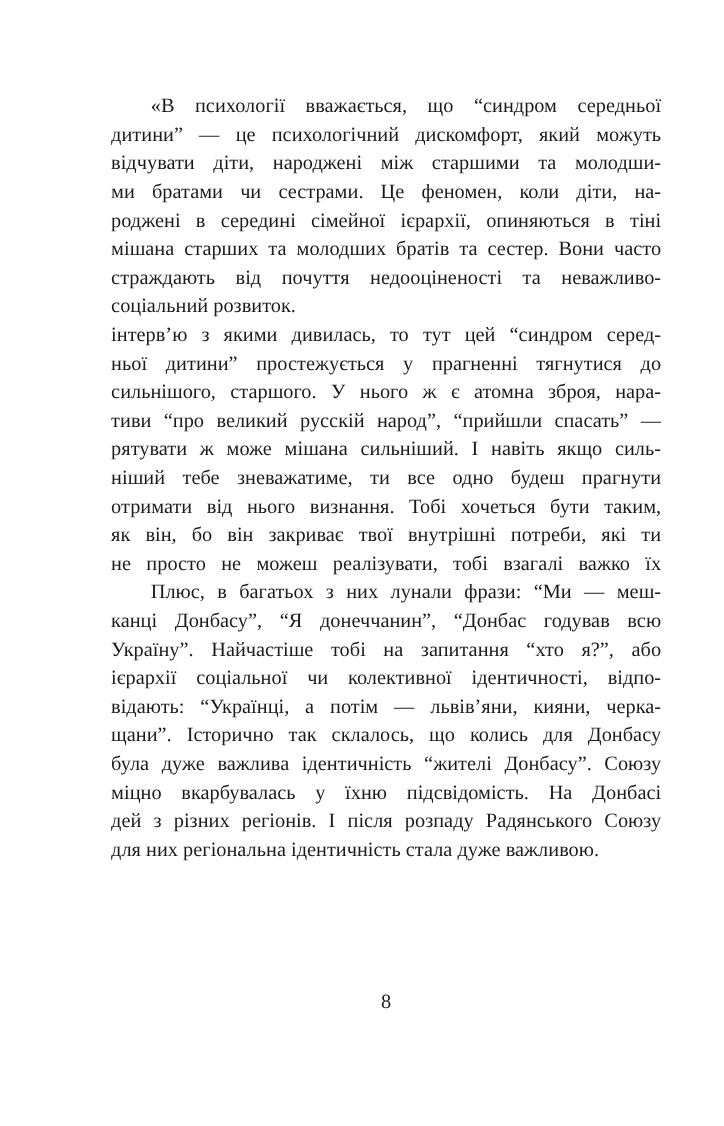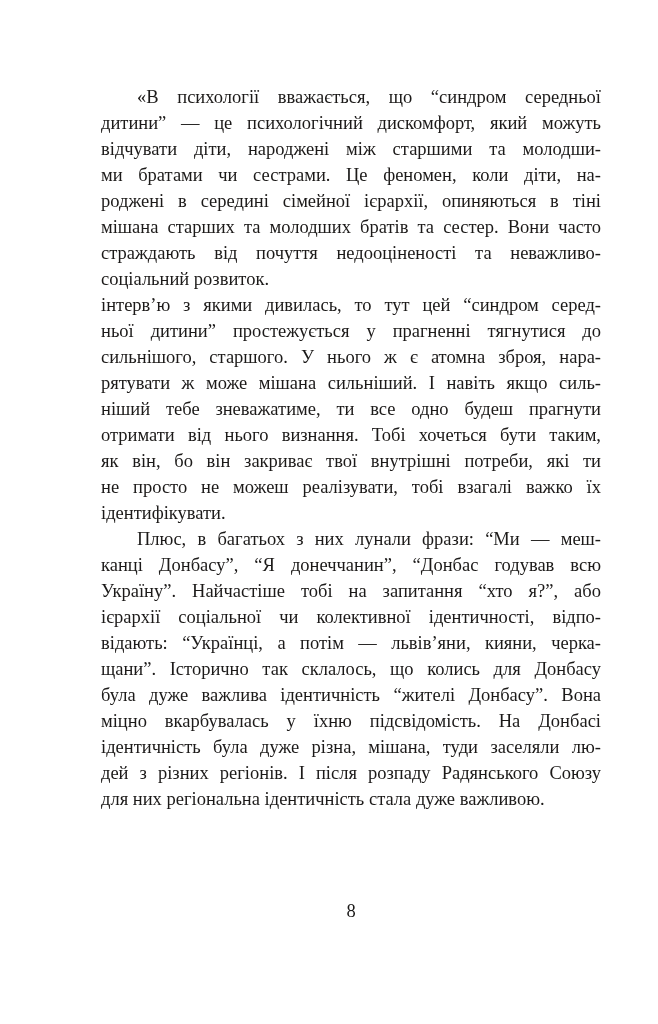--- a/index.html
+++ b/index.html
@@ -60,32 +60,31 @@
       <div class="line">дитини” — це психологічний дискомфорт, який можуть</div>
       <div class="line">відчувати діти, народжені між старшими та молодши-</div>
       <div class="line">ми братами чи сестрами. Це феномен, коли діти, на-</div>
       <div class="line">роджені в середині сімейної ієрархії, опиняються в тіні</div>
       <div class="line">мішана старших та молодших братів та сестер. Вони часто</div>
       <div class="line">страждають від почуття недооціненості та неважливо-</div>
       <div class="line para-last">соціальний розвиток.</div>
       <div class="line">інтерв’ю з якими дивилась, то тут цей “синдром серед-</div>
       <div class="line">ньої дитини” простежується у прагненні тягнутися до</div>
       <div class="line">сильнішого, старшого. У нього ж є атомна зброя, нара-</div>
+      <div class="line">тиви “про великий русскій народ”, “прийшли спасать” —</div>
       <div class="line">рятувати ж може мішана сильніший. І навіть якщо силь-</div>
       <div class="line">ніший тебе зневажатиме, ти все одно будеш прагнути</div>
       <div class="line">отримати від нього визнання. Тобі хочеться бути таким,</div>
       <div class="line">як він, бо він закриває твої внутрішні потреби, які ти</div>
       <div class="line">не просто не можеш реалізувати, тобі взагалі важко їх</div>
-      <div class="line para-last">ідентифікувати.</div>
       <div class="line para-first">Плюс, в багатьох з них лунали фрази: “Ми — меш-</div>
       <div class="line">канці Донбасу”, “Я донеччанин”, “Донбас годував всю</div>
       <div class="line">Україну”. Найчастіше тобі на запитання “хто я?”, або</div>
       <div class="line">ієрархії соціальної чи колективної ідентичності, відпо-</div>
       <div class="line">відають: “Українці, а потім — львів’яни, кияни, черка-</div>
       <div class="line">щани”. Історично так склалось, що колись для Донбасу</div>
-      <div class="line">була дуже важлива ідентичність “жителі Донбасу”. Вона</div>
+      <div class="line">була дуже важлива ідентичність “жителі Донбасу”. Союзу</div>
       <div class="line">міцно вкарбувалась у їхню підсвідомість. На Донбасі</div>
-      <div class="line">ідентичність була дуже різна, мішана, туди заселяли лю-</div>
       <div class="line">дей з різних регіонів. І після розпаду Радянського Союзу</div>
       <div class="line para-last">для них регіональна ідентичність стала дуже важливою.</div>
     </div>
   <div class="page-number">8</div>
 </div>
 
 </body></html>

